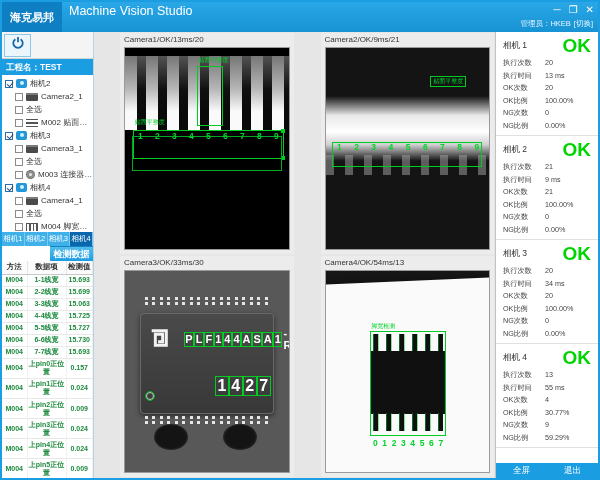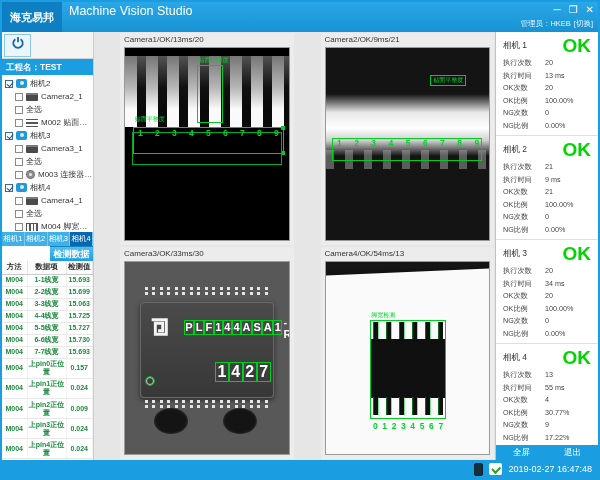--- a/index.html
+++ b/index.html
@@ -535,31 +535,26 @@
             <div class="srow">
               <span class="sl">OK比例</span>
               <span class="sv">30.77%</span>
             </div>
             <div class="srow">
               <span class="sl">NG次数</span>
               <span class="sv">9</span>
             </div>
             <div class="srow">
               <span class="sl">NG比例</span>
-              <span class="sv">17.22%</span>
+              <span class="sv">59.29%</span>
             </div>
           </div>
         </div>
       <div class="panel-buttons">
         <span class="pbtn">全屏</span>
         <span class="pbtn">退出</span>
       </div>
     </div>
 
   </div>
 
-  <div class="statusbar">
-    <span class="phone-icon"></span>
-    <span class="check-icon"></span>
-    <span class="datetime">2019-02-27 16:47:48</span>
-  </div>
 
 </div>
 
 </body></html>

